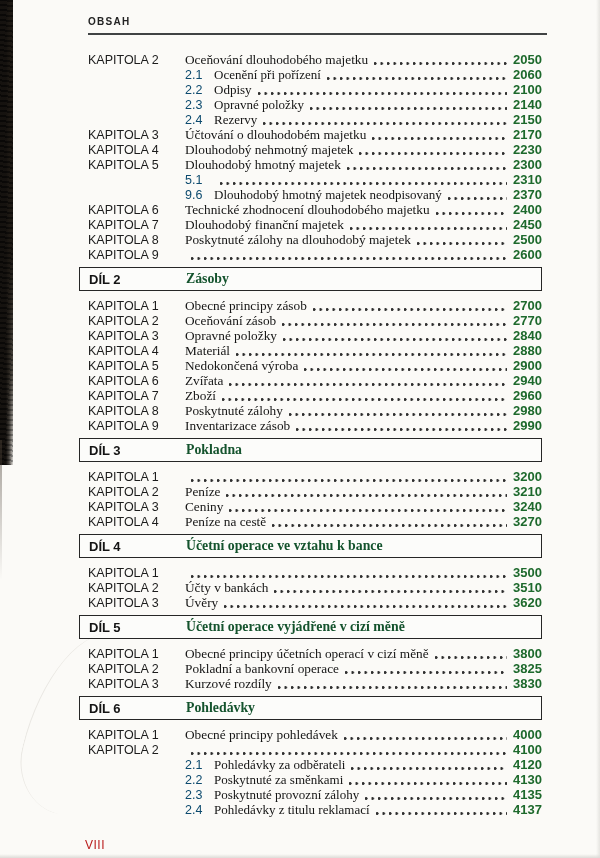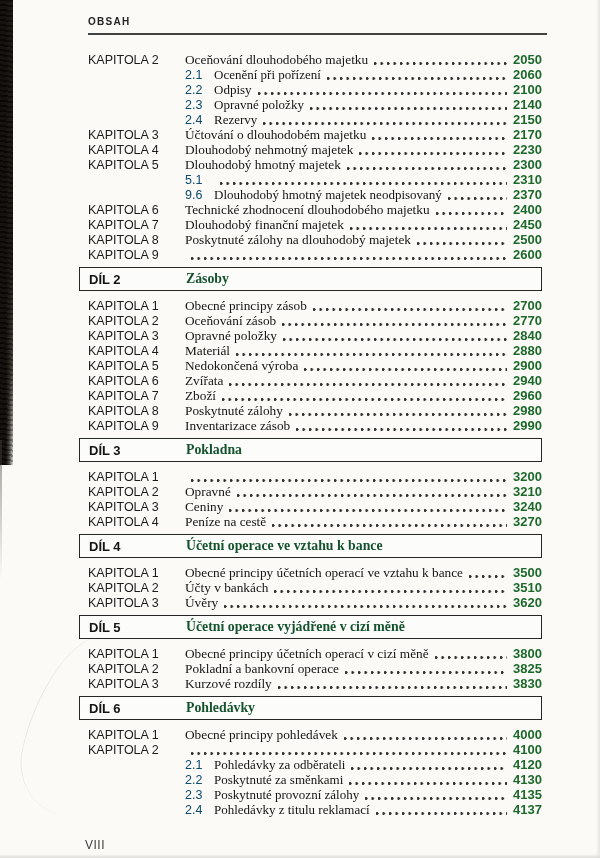--- a/index.html
+++ b/index.html
@@ -83,21 +83,21 @@
   }
   .part-label{
     flex:none;width:97px;padding-left:9px;
     font-family:"Liberation Sans",sans-serif;font-weight:bold;font-size:13px;color:#141414;
   }
   .part-title{
     font-family:"Liberation Serif",serif;font-weight:bold;font-size:13.8px;color:#14532d;
   }
   .footer{
     position:absolute;left:85px;top:838px;
-    font-family:"Liberation Sans",sans-serif;font-size:12px;color:#404040;letter-spacing:.5px;
+    font-family:"Liberation Sans",sans-serif;font-size:12px;color:#b91c1c;letter-spacing:.5px;
   }
 </style>
 </head>
 <body>
 
 <div class="scan-left"></div>
 <div class="scan-left-tail"></div>
 <div class="scan-right"></div>
 <div class="scan-bottom"></div>
 <div class="crease"></div>
@@ -256,21 +256,21 @@
         <span class="part-label">DÍL 3</span>
         <span class="part-title">Pokladna</span>
       </div>
       <div class="row">
         <span class="label">KAPITOLA 1</span>
         <div class="leader"></div>
         <span class="pagenum">3200</span>
       </div>
       <div class="row">
         <span class="label">KAPITOLA 2</span>
-        <span class="title">Opravné</span>
+        <span class="title">Peníze</span>
         <div class="leader"></div>
         <span class="pagenum">3210</span>
       </div>
       <div class="row">
         <span class="label">KAPITOLA 3</span>
         <span class="title">Ceniny</span>
         <div class="leader"></div>
         <span class="pagenum">3240</span>
       </div>
       <div class="row">
@@ -278,21 +278,20 @@
         <span class="title">Peníze na cestě</span>
         <div class="leader"></div>
         <span class="pagenum">3270</span>
       </div>
       <div class="part-box">
         <span class="part-label">DÍL 4</span>
         <span class="part-title">Účetní operace ve vztahu k bance</span>
       </div>
       <div class="row">
         <span class="label">KAPITOLA 1</span>
-        <span class="title">Obecné principy účetních operací ve vztahu k bance</span>
         <div class="leader"></div>
         <span class="pagenum">3500</span>
       </div>
       <div class="row">
         <span class="label">KAPITOLA 2</span>
         <span class="title">Účty v bankách</span>
         <div class="leader"></div>
         <span class="pagenum">3510</span>
       </div>
       <div class="row">

